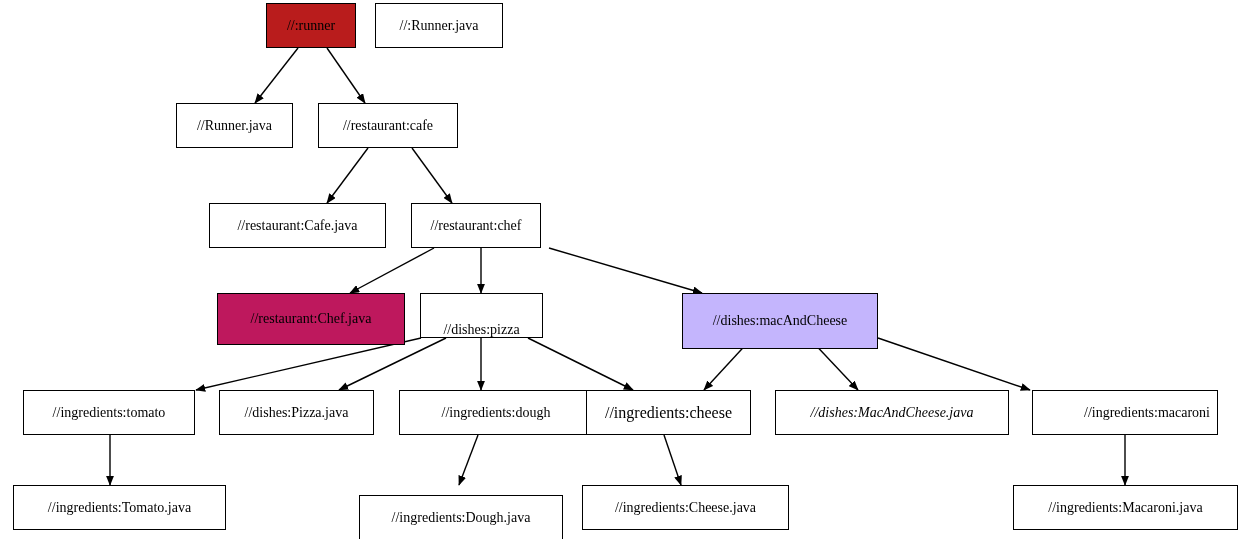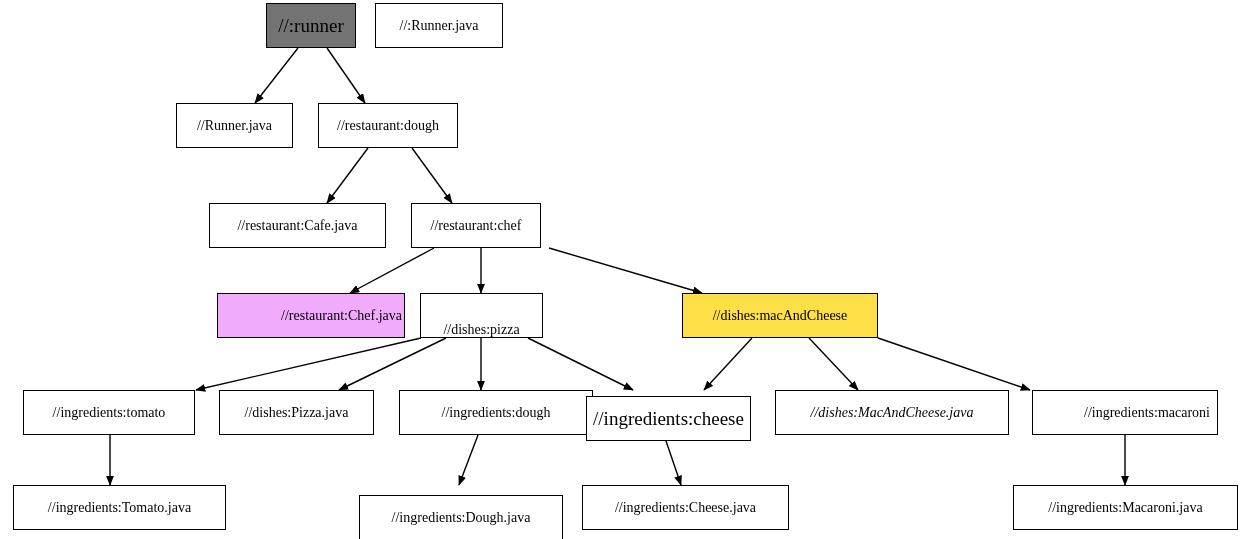--- a/index.html
+++ b/index.html
@@ -69,57 +69,57 @@
         <line x1="809" y1="338" x2="858" y2="390" stroke="#000000" stroke-width="1.4" marker-end="url(#arrowhead)"></line>
         <line x1="878" y1="338" x2="1030" y2="390" stroke="#000000" stroke-width="1.4" marker-end="url(#arrowhead)"></line>
         <line x1="110" y1="435" x2="110" y2="485" stroke="#000000" stroke-width="1.4" marker-end="url(#arrowhead)"></line>
         <line x1="478" y1="435" x2="459" y2="485" stroke="#000000" stroke-width="1.4" marker-end="url(#arrowhead)"></line>
         <line x1="664" y1="435" x2="681" y2="485" stroke="#000000" stroke-width="1.4" marker-end="url(#arrowhead)"></line>
         <line x1="1125" y1="435" x2="1125" y2="485" stroke="#000000" stroke-width="1.4" marker-end="url(#arrowhead)"></line>
       </g>
   </svg>
 
   <div id="node-layer">
-      <div class="gv-node" style="left: 266px; top: 3px; width: 90px; height: 45px; border-color: rgb(0, 0, 0); background: #737373; font-size: 19px;">
+      <div class="gv-node" style="left: 266px; top: 3px; width: 90px; height: 45px; border-color: rgb(0, 0, 0); background: #b91c1c; font-size: 14px;">
         <span class="gv-node-label">//:runner</span>
       </div>
       <div class="gv-node" style="left: 375px; top: 3px; width: 128px; height: 45px; border-color: rgb(0, 0, 0); background: rgb(255, 255, 255); font-size: 14px;">
         <span class="gv-node-label">//:Runner.java</span>
       </div>
       <div class="gv-node" style="left: 176px; top: 103px; width: 117px; height: 45px; border-color: rgb(0, 0, 0); background: rgb(255, 255, 255); font-size: 14px;">
         <span class="gv-node-label">//Runner.java</span>
       </div>
       <div class="gv-node" style="left: 318px; top: 103px; width: 140px; height: 45px; border-color: rgb(0, 0, 0); background: rgb(255, 255, 255); font-size: 14px;">
-        <span class="gv-node-label">//restaurant:dough</span>
+        <span class="gv-node-label">//restaurant:cafe</span>
       </div>
       <div class="gv-node" style="left: 209px; top: 203px; width: 177px; height: 45px; border-color: rgb(0, 0, 0); background: rgb(255, 255, 255); font-size: 14px;">
         <span class="gv-node-label">//restaurant:Cafe.java</span>
       </div>
       <div class="gv-node" style="left: 411px; top: 203px; width: 130px; height: 45px; border-color: rgb(0, 0, 0); background: rgb(255, 255, 255); font-size: 14px;">
         <span class="gv-node-label">//restaurant:chef</span>
       </div>
-      <div class="gv-node" style="left: 217px; top: 293px; width: 188px; height: 45px; border-color: rgb(0, 0, 0); background: #f0abfc; font-size: 14px; justify-content: flex-end;">
+      <div class="gv-node" style="left: 217px; top: 293px; width: 188px; height: 52px; border-color: rgb(0, 0, 0); background: #be185d; font-size: 14px;">
         <span class="gv-node-label">//restaurant:Chef.java</span>
       </div>
       <div class="gv-node" style="left: 420px; top: 293px; width: 123px; height: 45px; border-color: rgb(0, 0, 0); background: rgb(255, 255, 255); font-size: 14px; align-items: flex-end;">
         <span class="gv-node-label">//dishes:pizza</span>
       </div>
-      <div class="gv-node" style="left: 682px; top: 293px; width: 196px; height: 45px; border-color: rgb(0, 0, 0); background: #fde047; font-size: 14px;">
+      <div class="gv-node" style="left: 682px; top: 293px; width: 196px; height: 56px; border-color: rgb(0, 0, 0); background: #c4b5fd; font-size: 14px;">
         <span class="gv-node-label">//dishes:macAndCheese</span>
       </div>
       <div class="gv-node" style="left: 23px; top: 390px; width: 172px; height: 45px; border-color: rgb(0, 0, 0); background: rgb(255, 255, 255); font-size: 14px;">
         <span class="gv-node-label">//ingredients:tomato</span>
       </div>
       <div class="gv-node" style="left: 219px; top: 390px; width: 155px; height: 45px; border-color: rgb(0, 0, 0); background: rgb(255, 255, 255); font-size: 14px;">
         <span class="gv-node-label">//dishes:Pizza.java</span>
       </div>
       <div class="gv-node" style="left: 399px; top: 390px; width: 194px; height: 45px; border-color: rgb(0, 0, 0); background: rgb(255, 255, 255); font-size: 14px;">
         <span class="gv-node-label">//ingredients:dough</span>
       </div>
-      <div class="gv-node" style="left: 586px; top: 390px; width: 165px; height: 45px; border-color: rgb(0, 0, 0); background: rgb(255, 255, 255); font-size: 19px; margin-top: 6px;">
+      <div class="gv-node" style="left: 586px; top: 390px; width: 165px; height: 45px; border-color: rgb(0, 0, 0); background: rgb(255, 255, 255); font-size: 16px;">
         <span class="gv-node-label">//ingredients:cheese</span>
       </div>
       <div class="gv-node" style="left: 775px; top: 390px; width: 234px; height: 45px; border-color: rgb(0, 0, 0); background: rgb(255, 255, 255); font-size: 14px; font-style: italic;">
         <span class="gv-node-label">//dishes:MacAndCheese.java</span>
       </div>
       <div class="gv-node" style="left: 1032px; top: 390px; width: 186px; height: 45px; border-color: rgb(0, 0, 0); background: rgb(255, 255, 255); font-size: 14px; padding-left: 44px;">
         <span class="gv-node-label">//ingredients:macaroni</span>
       </div>
       <div class="gv-node" style="left: 5px; top: 485px; width: 213px; height: 45px; border-color: rgb(0, 0, 0); background: rgb(255, 255, 255); font-size: 14px; margin-left: 8px;">
         <span class="gv-node-label">//ingredients:Tomato.java</span>

